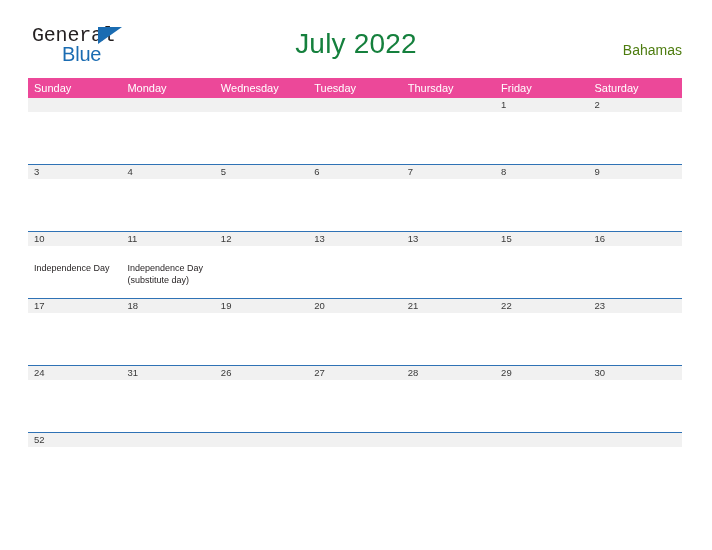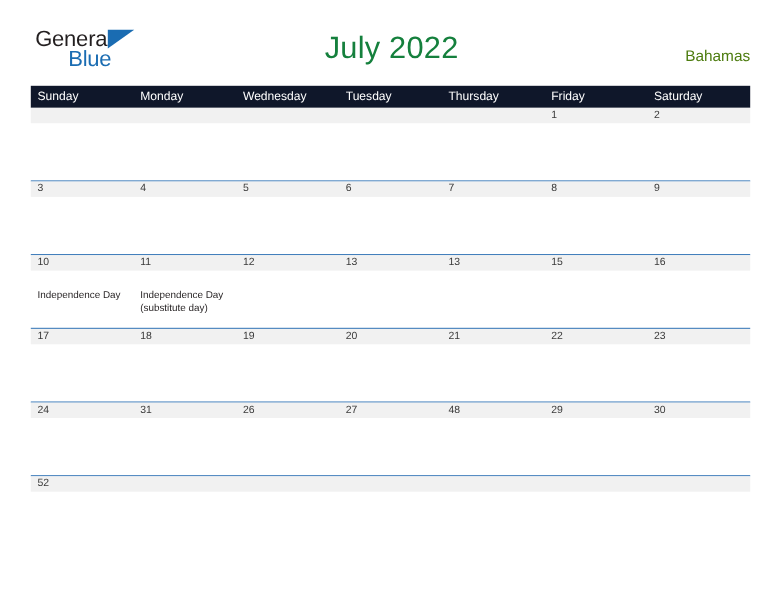--- a/index.html
+++ b/index.html
@@ -38,21 +38,21 @@
     line-height: 1;
     user-select: none;
   }
   .logo-general {
     position: absolute;
     left: 0;
     top: 0;
     font-size: 20px;
     letter-spacing: -0.2px;
     color: #231f20;
-    font-family: Liberation Sans, sans-serif;
+    font-family: Liberation Mono, monospace;
   }
   .logo-flag {
     position: absolute;
     left: 66px;
     top: 1px;
     width: 0;
     height: 0;
     border-top: 17px solid #1a6cb2;
     border-right: 24px solid transparent;
   }
@@ -91,21 +91,21 @@
   
   .calendar {
     position: absolute;
     left: 28px;
     top: 78px;
     width: 654px;
   }
 
   .dow-row {
     display: flex;
-    background: #0f172a;
+    background: #ec4899;
     height: 20px;
   }
   .dow-cell {
     flex: 1 1 0;
     color: #ffffff;
     font-size: 11px;
     line-height: 20px;
     padding-left: 6px;
     box-sizing: border-box;
     font-family: "Liberation Sans", sans-serif;
@@ -318,21 +318,21 @@
             <div class="day-cell">
               <div class="day-number">31</div>
             </div>
             <div class="day-cell">
               <div class="day-number">26</div>
             </div>
             <div class="day-cell">
               <div class="day-number">27</div>
             </div>
             <div class="day-cell">
-              <div class="day-number">48</div>
+              <div class="day-number">28</div>
             </div>
             <div class="day-cell">
               <div class="day-number">29</div>
             </div>
             <div class="day-cell">
               <div class="day-number">30</div>
             </div>
           </div>
         </div>
         <div class="week">

